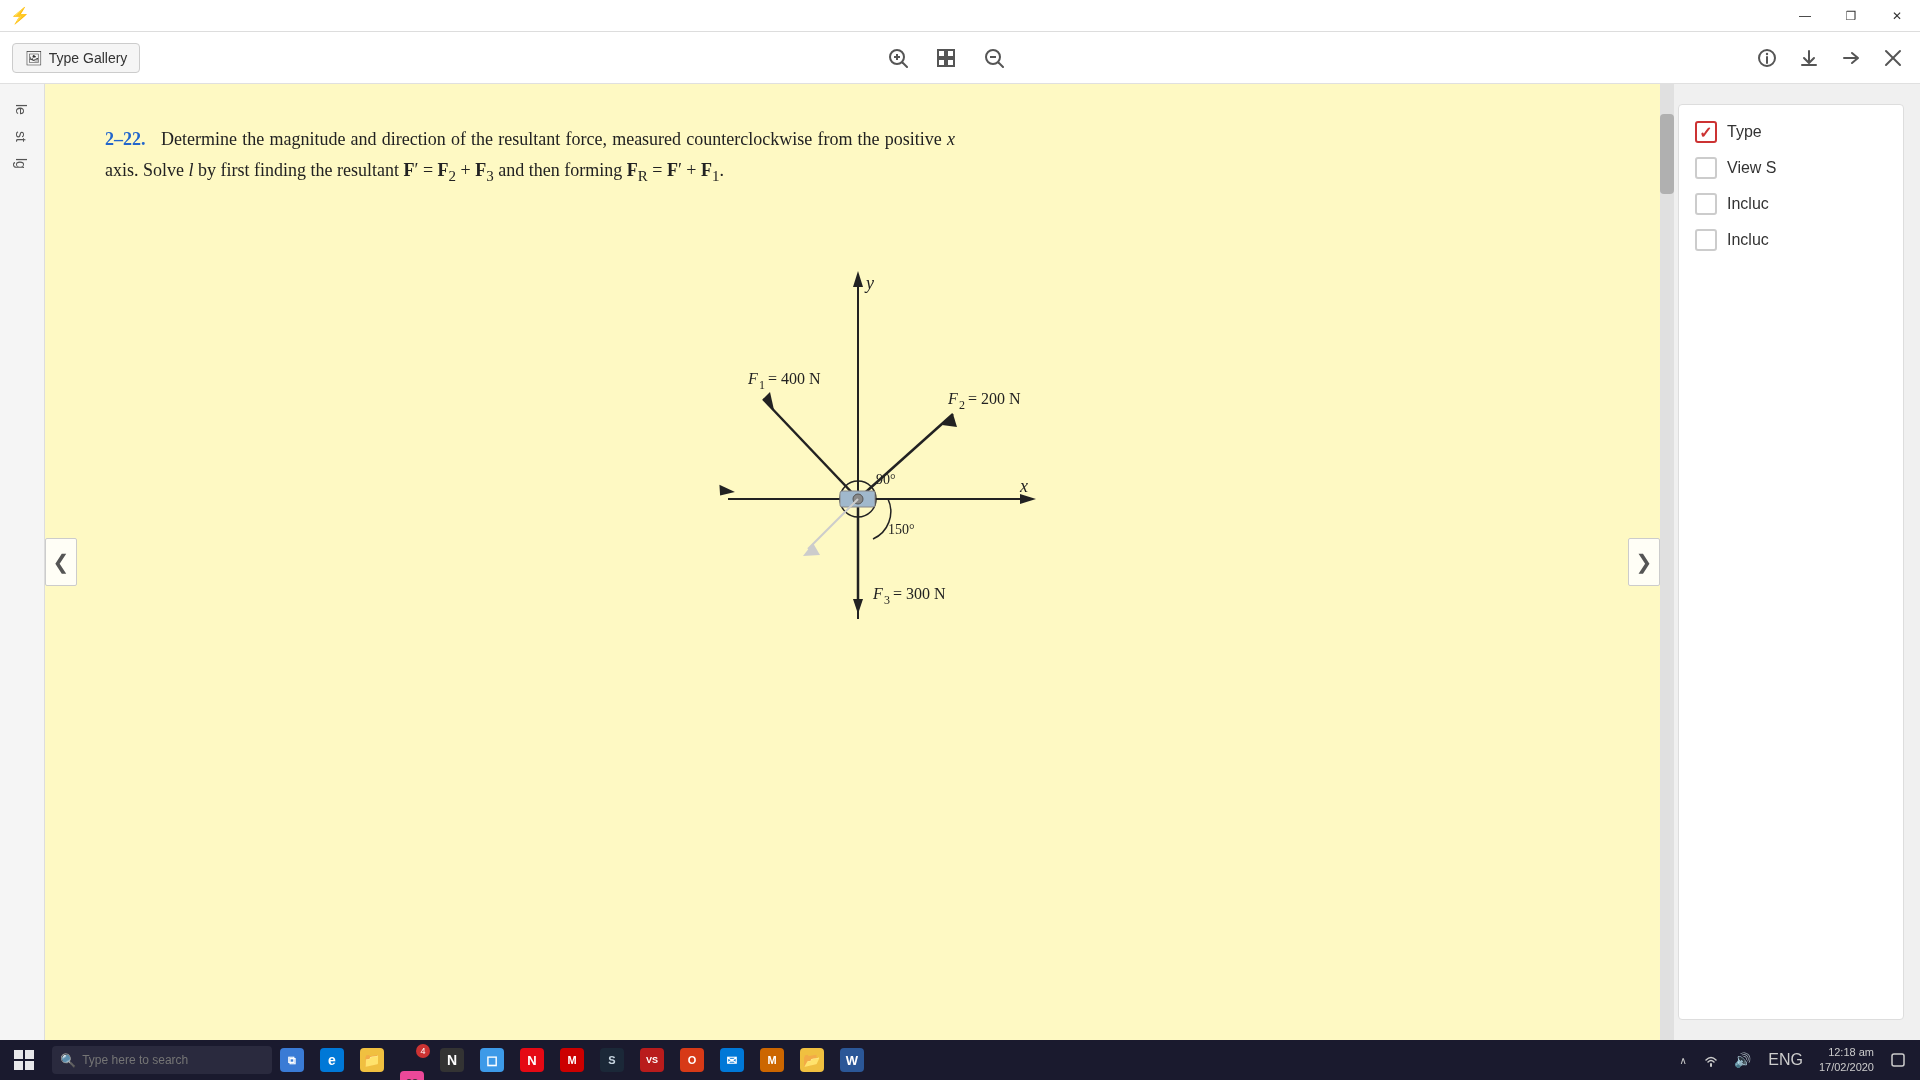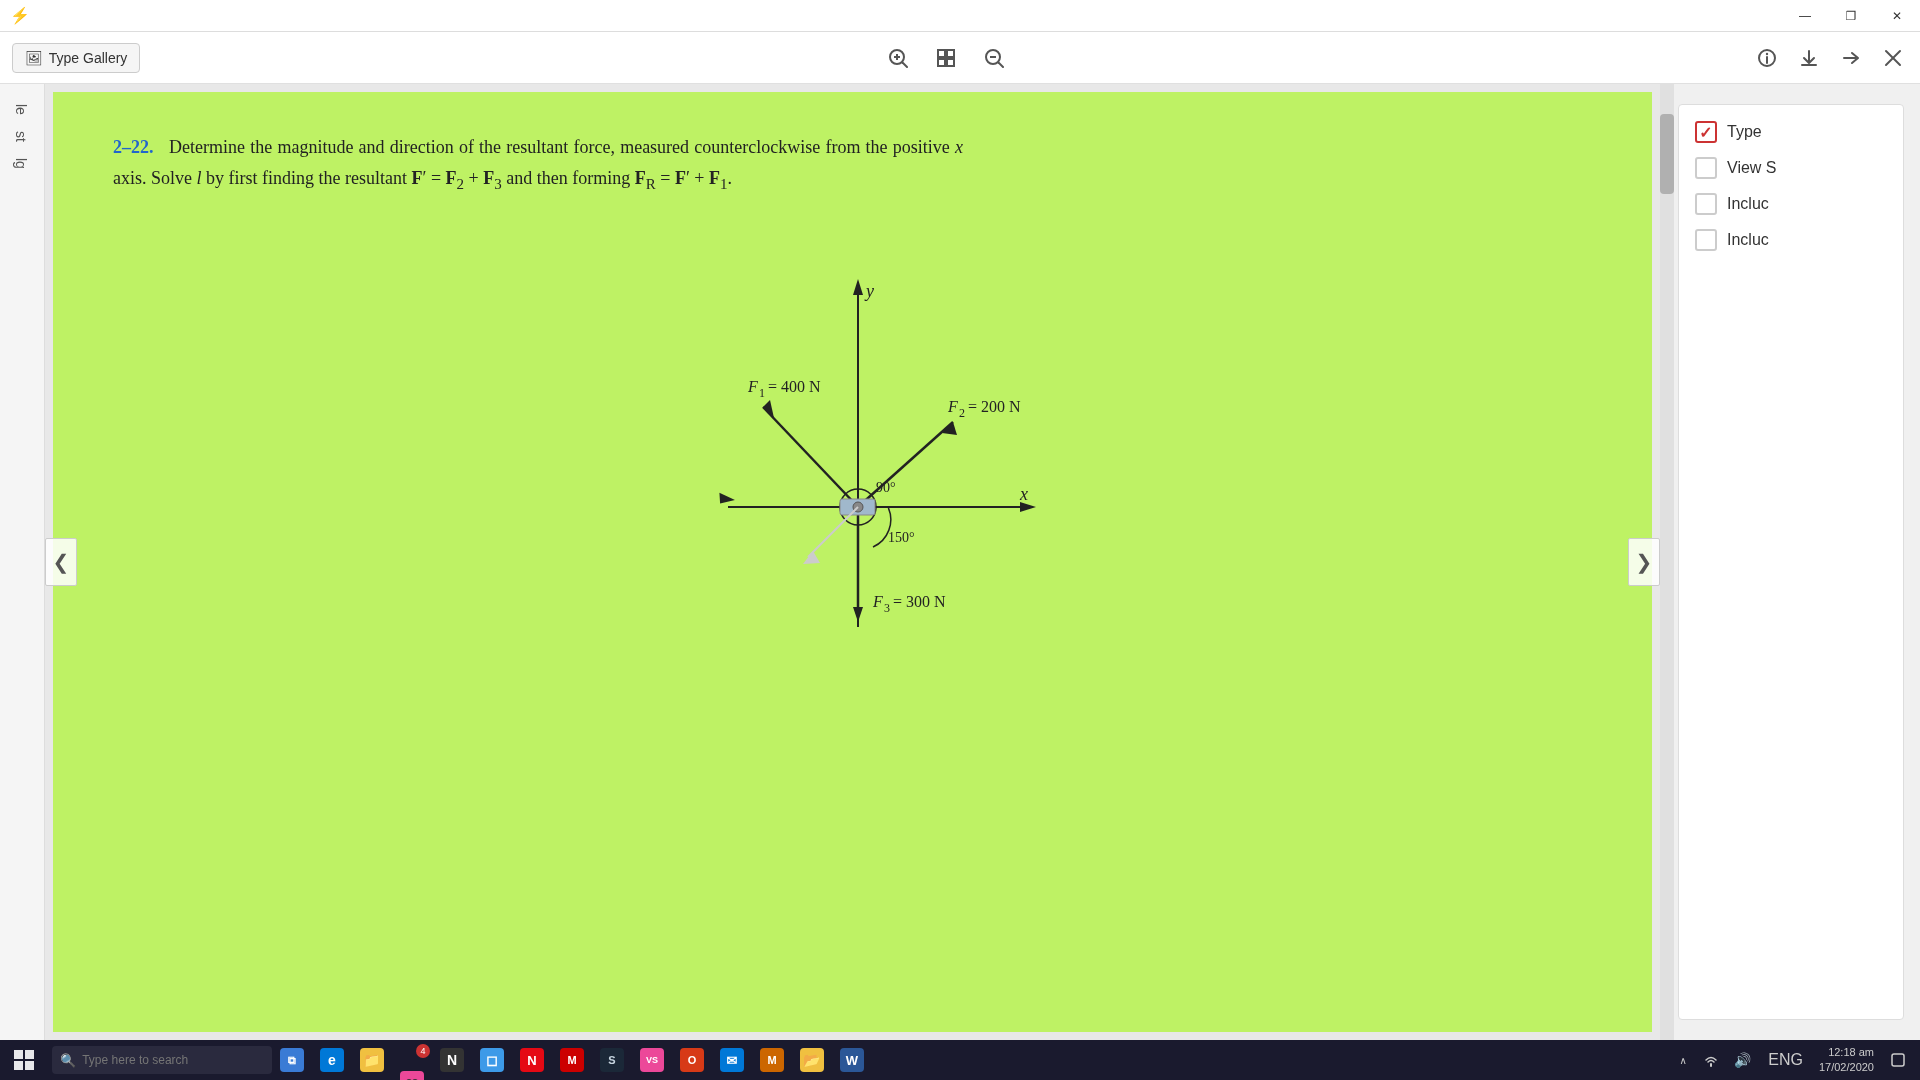--- a/index.html
+++ b/index.html
@@ -144,22 +144,22 @@
       color: #555;
       z-index: 10;
       border-radius: 2px;
     }
     .nav-arrow.left { left: 45px; }
     .nav-arrow.right { right: 260px; }
 
     
     .content-page {
       flex: 1;
-      background: #bef264;
-      margin: 8px;
+      background: #fef9c3;
+      margin: 0;
       padding: 40px 29px 40px 60px;
       overflow: hidden;
       position: relative;
     }
 
     
     .problem-text {
       font-size: 18px;
       line-height: 1.7;
       color: #222;
@@ -580,21 +580,21 @@
 
   <div class="taskbar-app">
     <div class="taskbar-app-icon" style="background:#cc0000; color:white; font-weight:bold; font-size:11px;">M</div>
   </div>
 
   <div class="taskbar-app">
     <div class="taskbar-app-icon" style="background:#1b2838; color:#c7d5e0; font-size:11px;">S</div>
   </div>
 
   <div class="taskbar-app">
-    <div class="taskbar-app-icon" style="background:#ec4899; color:white; font-size:9px; font-weight:bold;">VS</div>
+    <div class="taskbar-app-icon" style="background:#b91c1c; color:white; font-size:9px; font-weight:bold;">VS</div>
   </div>
 
   <div class="taskbar-app">
     <div class="taskbar-app-icon" style="background:#d73a17; color:white; font-weight:bold; font-size:11px;">O</div>
   </div>
 
   <div class="taskbar-app">
     <div class="taskbar-app-icon" style="background:#0078d7; color:white; font-size:13px;">✉</div>
   </div>
 

